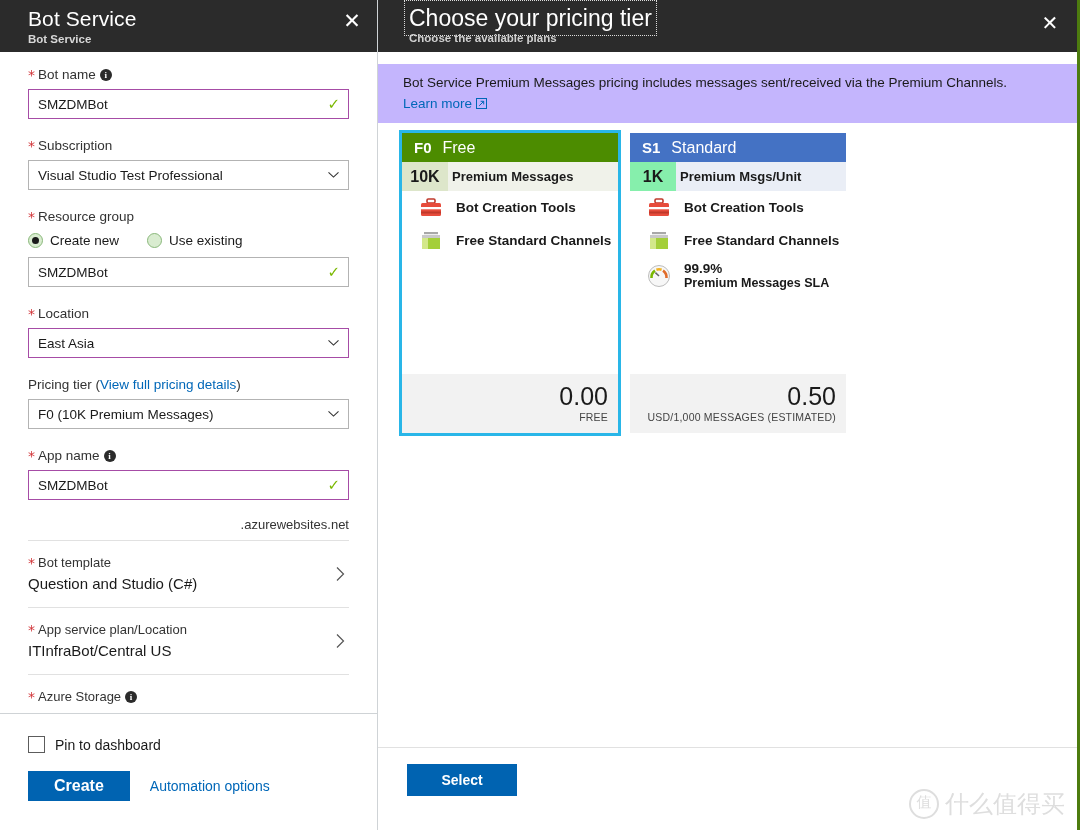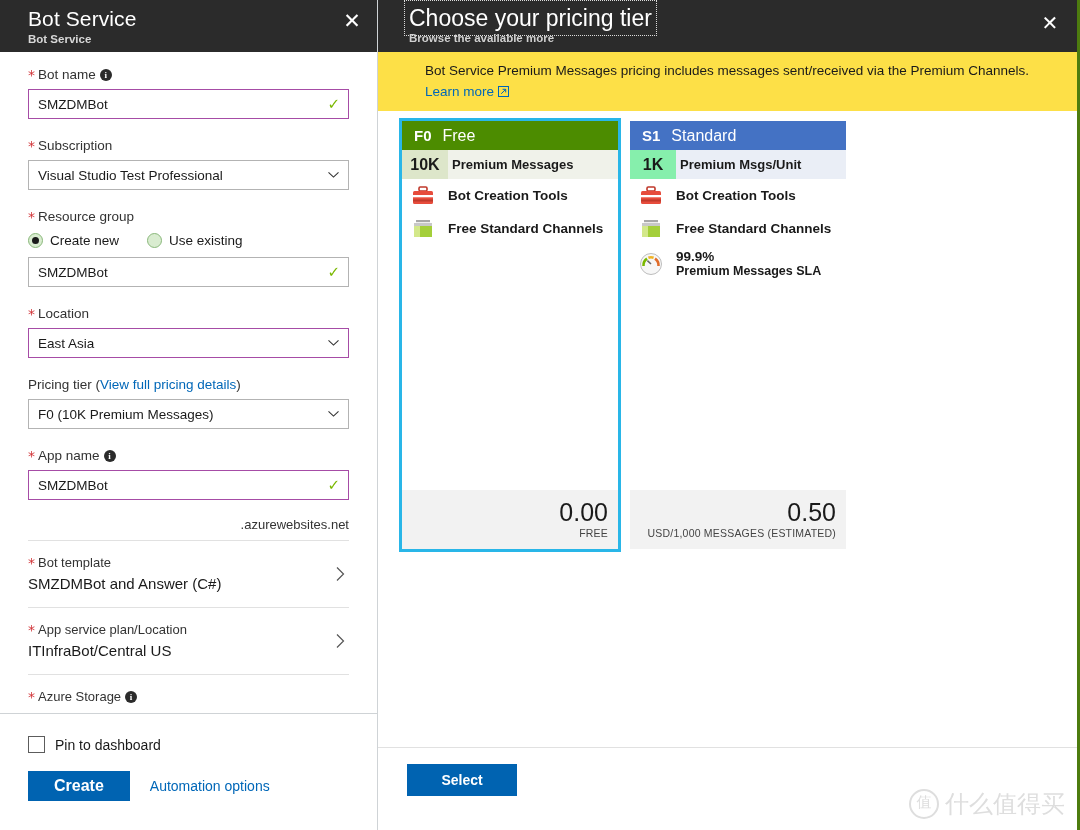--- a/index.html
+++ b/index.html
@@ -278,23 +278,24 @@
     width: 26px; height: 26px;
     color: #fff;
     font-size: 20px;
     line-height: 26px;
     text-align: center;
     font-weight: 300;
     cursor: pointer;
     font-family: "DejaVu Sans", sans-serif;
   }
   .info-banner {
-    background: #fde047;
-    padding: 9px 18px 10px 47px;
-    box-sizing: border-box;
+    background: #c4b5fd;
+    padding: 9px 18px 10px 25px;
+    box-sizing: border-box;
+    margin-top: 12px;
   }
   .ib-text { font-size: 13.5px; color: #1a1a1a; line-height: 19px; }
   .ib-link {
     font-size: 13.5px;
     color: #0067b8;
     line-height: 19px;
     margin-top: 2px;
     cursor: pointer;
     display: inline-block;
   }
@@ -305,21 +306,21 @@
     vertical-align: -1px;
   }
 
   .cards {
     display: flex;
     align-items: flex-start;
     padding: 10px 0 0 24px;
   }
   .card {
     width: 216px;
-    height: 428px;
+    height: 300px;
     background: #fafafa;
     position: relative;
     box-sizing: border-box;
     display: flex;
     flex-direction: column;
     cursor: pointer;
   }
   .card.selected {
     outline: 3px solid #29b6e8;
     outline-offset: 0;
@@ -359,21 +360,21 @@
     font-size: 13px;
     font-weight: 700;
     color: #1a1a1a;
     padding-left: 4px;
     white-space: nowrap;
   }
   .feat-row {
     display: flex;
     align-items: center;
     min-height: 33px;
-    padding-left: 0;
+    padding-left: 8px;
     background: #ffffff;
     box-sizing: border-box;
   }
   .feat-icon {
     width: 42px;
     flex: 0 0 42px;
     display: flex;
     align-items: center;
     justify-content: center;
   }
@@ -539,21 +540,21 @@
           <span>SMZDMBot</span>
           <span class="check-ok">✓</span>
         </div>
         <div class="suffix">.azurewebsites.net</div>
       </div>
 
       <div class="navrow">
         <div class="nlabel">
           <span class="req">*</span><span>Bot template</span>
         </div>
-        <div class="nvalue">SMZDMBot and Answer (C#)</div>
+        <div class="nvalue">Question and Studio (C#)</div>
         <svg class="chev-right" viewBox="0 0 9 15">
             <path d="M1 1 L7.5 7.5 L1 14" fill="none" stroke="#555" stroke-width="1.2"></path>
           </svg>
       </div>
 
       <div class="navrow">
         <div class="nlabel">
           <span class="req">*</span><span>App service plan/Location</span>
         </div>
         <div class="nvalue">ITInfraBot/Central US</div>
@@ -579,21 +580,21 @@
         <button class="btn-primary">Create</button>
         <span class="automation">Automation options</span>
       </div>
     </div>
   </div>
 
   <div class="blade-right">
 
     <div class="rb-header">
       <div class="rb-title">Choose your pricing tier</div>
-      <div class="rb-subtitle">Browse the available more</div>
+      <div class="rb-subtitle">Choose the available plans</div>
       <div class="rb-close">✕</div>
     </div>
 
     <div class="info-banner">
       <div class="ib-text">Bot Service Premium Messages pricing includes messages sent/received via the Premium Channels.</div>
       <div class="ib-link"><span>Learn more</span><svg class="ext-icon" viewBox="0 0 11 11">
             <rect x="0.5" y="0.5" width="10" height="10" fill="none" stroke="#0067b8" stroke-width="1"></rect>
             <path d="M3.2 7.8 L7.6 3.4 M4.6 3.3 L7.7 3.3 L7.7 6.4" fill="none" stroke="#0067b8" stroke-width="1"></path>
           </svg></div>
     </div>

